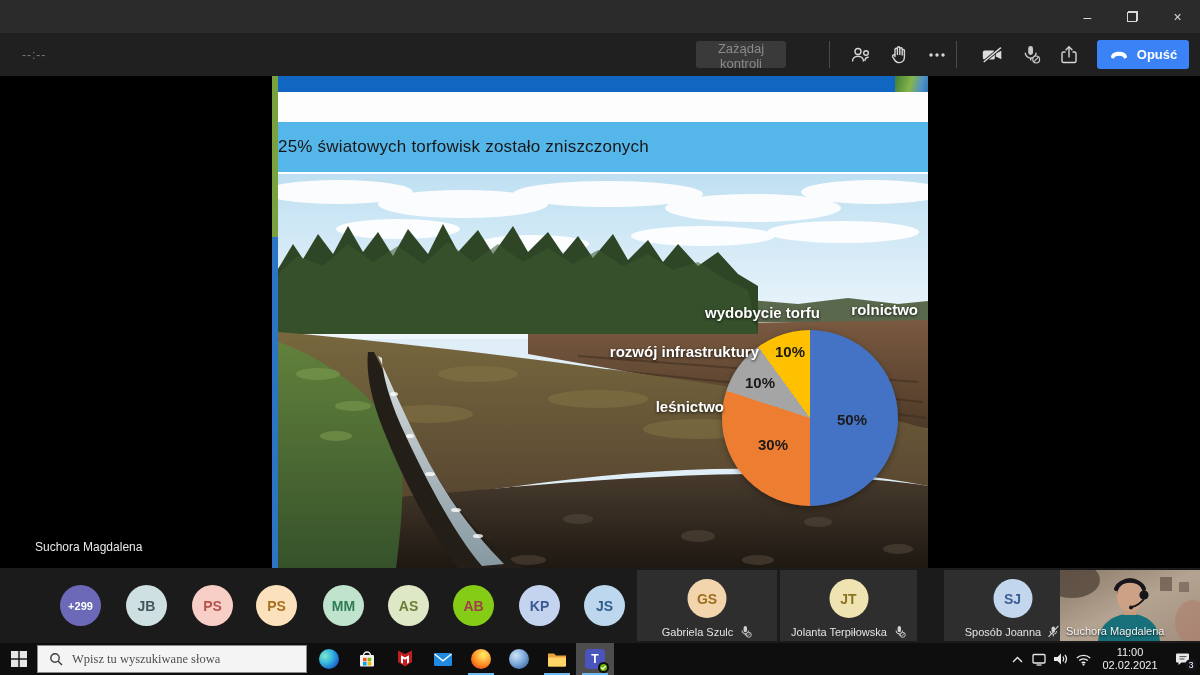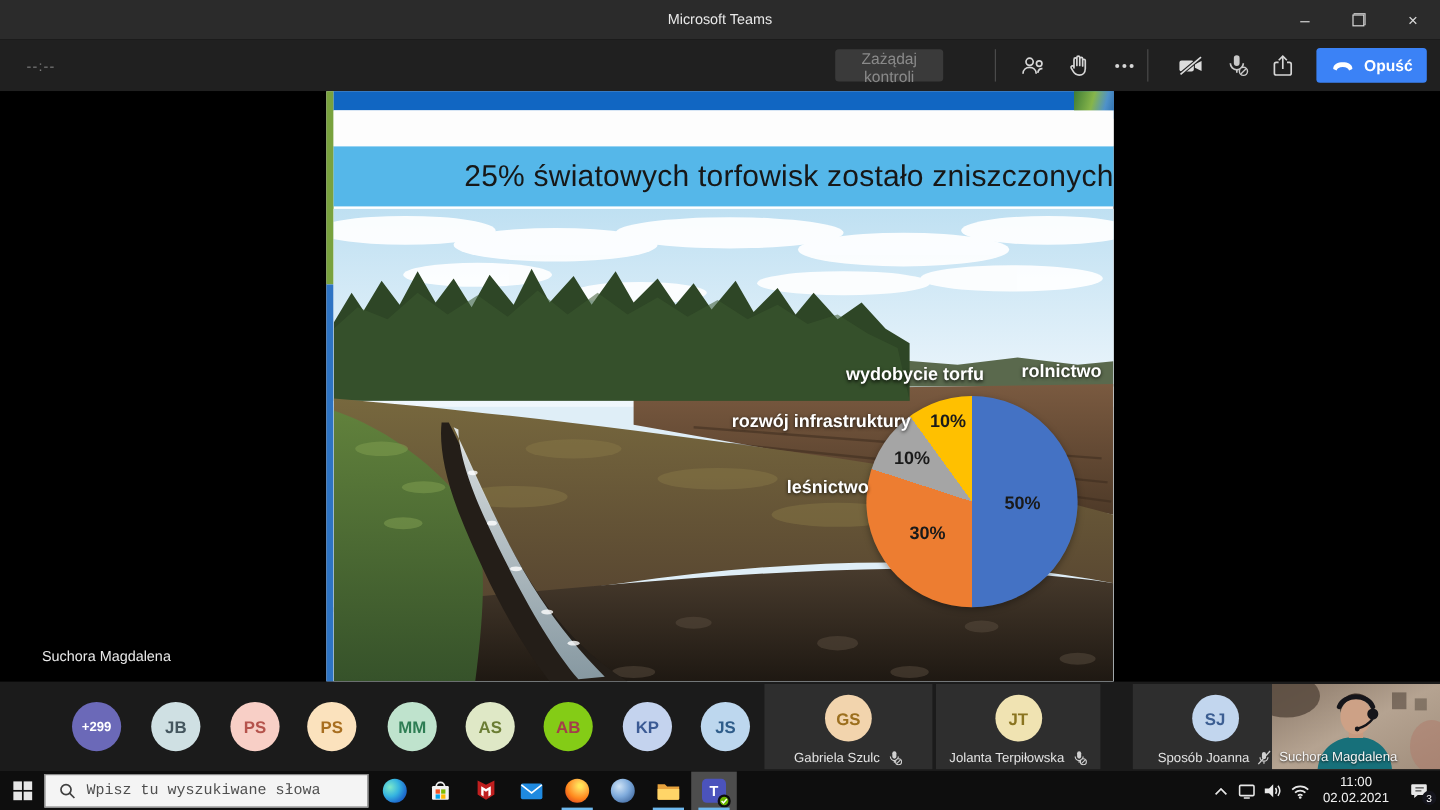--- a/index.html
+++ b/index.html
@@ -28,21 +28,21 @@
   .stage { position:absolute; left:0; top:76px; width:1200px; height:492px; background:#000; }
   .presenter-label { position:absolute; left:35px; bottom:14px; color:#e9e9e9; font-size:12px; }
 
   
   .slide { position:absolute; left:272px; top:0; width:656px; height:492px; background:#ffffff; }
   .edge-strip-green { position:absolute; left:0; top:0; width:6px; height:161px; background:#79a23e; }
   .edge-strip-blue { position:absolute; left:0; top:161px; width:6px; height:331px; background:#2e74c4; }
   .slide-topbar { position:absolute; left:6px; top:0; width:650px; height:16px; background:#1166c2; }
   .slide-corner-img { position:absolute; right:0; top:0; width:33px; height:23px; background:linear-gradient(105deg,#3f7c35 0%,#86b54a 45%,#4f92c9 75%,#2b6fb0 100%); }
   .slide-white-strip { position:absolute; left:6px; top:16px; width:650px; height:30px; background:#fdfdfd; }
-  .title-band { position:absolute; left:6px; top:46px; width:650px; height:50px; background:#55b7e9; color:#171717; font-size:25px; font-weight:500; text-align:right; line-height:50px; letter-spacing:.2px; }
+  .title-band { position:absolute; left:6px; top:46px; width:650px; height:50px; background:#55b7e9; color:#171717; font-size:17px; font-weight:500; text-align:left; line-height:50px; letter-spacing:.2px; }
 
   .photo { position:absolute; left:6px; top:98px; width:650px; height:394px; overflow:hidden; background:#dfeef7; }
   .photo svg { position:absolute; left:0; top:0; }
 
   
   .pie { position:absolute; left:444px; top:156px; width:176px; height:176px; border-radius:50%; box-shadow:0 2px 6px rgba(0,0,0,.35); }
   .pie-label { position:absolute; color:#fff; font-size:15px; font-weight:bold; text-shadow:0 1px 3px rgba(0,0,0,.8); text-align:right; white-space:nowrap; }
   .pl-torfu  { left:372px; top:130px; width:170px; }
   .pl-rolnictwo { left:545px; top:127px; width:95px; }
   .pl-infra  { left:296px; top:169px; width:185px; }
@@ -60,21 +60,21 @@
   .tile { position:absolute; top:2px; height:71px; background:#2e2e2e; cursor:pointer; }
   .tile-avatar { position:absolute; left:50%; top:9px; transform:translateX(-50%); width:39px; height:39px; border-radius:50%; display:flex; align-items:center; justify-content:center; font-size:14px; font-weight:bold; }
   .tile-foot { position:absolute; left:0; right:0; bottom:3px; display:flex; align-items:center; justify-content:center; gap:6px; color:#e3e3e3; font-size:11px; white-space:nowrap; }
   .video-tile { position:absolute; left:1060px; top:2px; width:140px; height:71px; overflow:hidden; background:#6e5c4e; cursor:pointer; }
   .video-name { position:absolute; left:6px; bottom:4px; color:#f4f4f4; font-size:11px; text-shadow:0 1px 2px rgba(0,0,0,.8); }
 
   
   .taskbar { position:absolute; left:0; top:643px; width:1200px; height:32px; background:#0e0e0e; }
   .start-btn { position:absolute; left:0; top:0; width:37px; height:32px; display:flex; align-items:center; justify-content:center; cursor:pointer; }
   .search-box { position:absolute; left:37px; top:2px; width:270px; height:28px; background:#f4f4f4; border:1px solid #8a8a8a; display:flex; align-items:center; gap:9px; padding-left:11px; }
-  .search-box input { border:none; outline:none; background:transparent; font-size:12.5px; color:#444; font-family:Liberation Mono, monospace; width:215px; }
+  .search-box input { border:none; outline:none; background:transparent; font-size:12.5px; color:#444; font-family:Liberation Serif, serif; width:215px; }
   .search-box input::placeholder { color:#4f4f4f; opacity:1; }
   .apps { position:absolute; left:310px; top:0; height:32px; display:flex; }
   .app-slot { position:relative; width:38px; height:32px; display:flex; align-items:center; justify-content:center; cursor:pointer; }
   .app-slot.active { background:#4d4d4d; }
   .app-slot.open::after { content:""; position:absolute; left:6px; right:6px; bottom:0; height:2px; background:#6fb9ee; }
   .circle-icon { width:20px; height:20px; border-radius:50%; }
   .edge-ic { background:radial-gradient(circle at 30% 35%, #7de8c9, #35b4e0 40%, #1f6fd0 70%, #15459c); }
   .ffox-ic { background:radial-gradient(circle at 62% 30%, #ffe558 8%, #ffb847 30%, #ff8a1e 55%, #e6541d 80%, #c73a1a); }
   .blue-ic { background:radial-gradient(circle at 35% 32%, #cfe3f5, #7fabdc 45%, #41699f 85%); }
   .teams-ic { position:relative; width:20px; height:20px; border-radius:4px; background:#4b53bc; color:#fff; font-size:12px; font-weight:bold; display:flex; align-items:center; justify-content:center; }
@@ -84,21 +84,20 @@
   .clock { width:72px; text-align:center; color:#f0f0f0; font-size:11px; line-height:13px; cursor:pointer; }
   .notif { position:relative; width:34px; height:32px; display:flex; align-items:center; justify-content:center; cursor:pointer; }
   .notif-badge { position:absolute; right:3px; bottom:4px; min-width:12px; height:12px; border-radius:50%; background:#14141c; color:#fff; font-size:8.5px; display:flex; align-items:center; justify-content:center; }
 </style>
 </head>
 <body>
 
 <div class="screen">
 
   <div class="titlebar">
-    <span class="title">Microsoft Teams</span>
     <div class="win-controls">
       <div class="win-btn">–</div>
       <div class="win-btn">
           <span class="restore-glyph"></span>
         </div>
       <div class="win-btn">×</div>
     </div>
   </div>
 
   <div class="toolbar">

